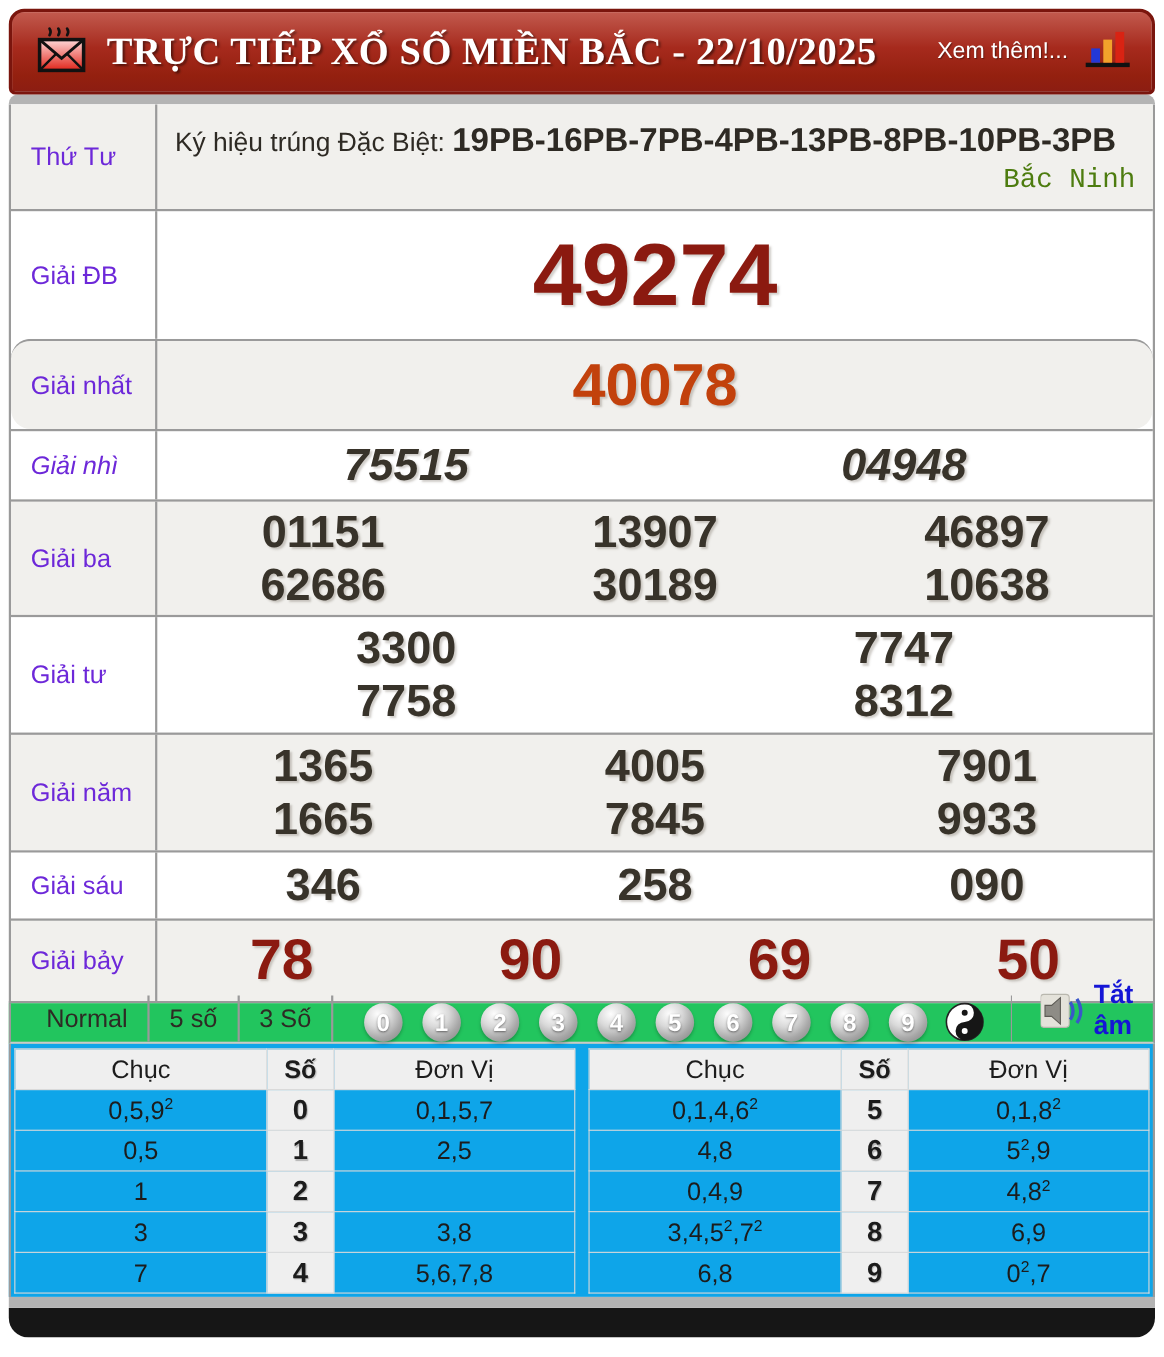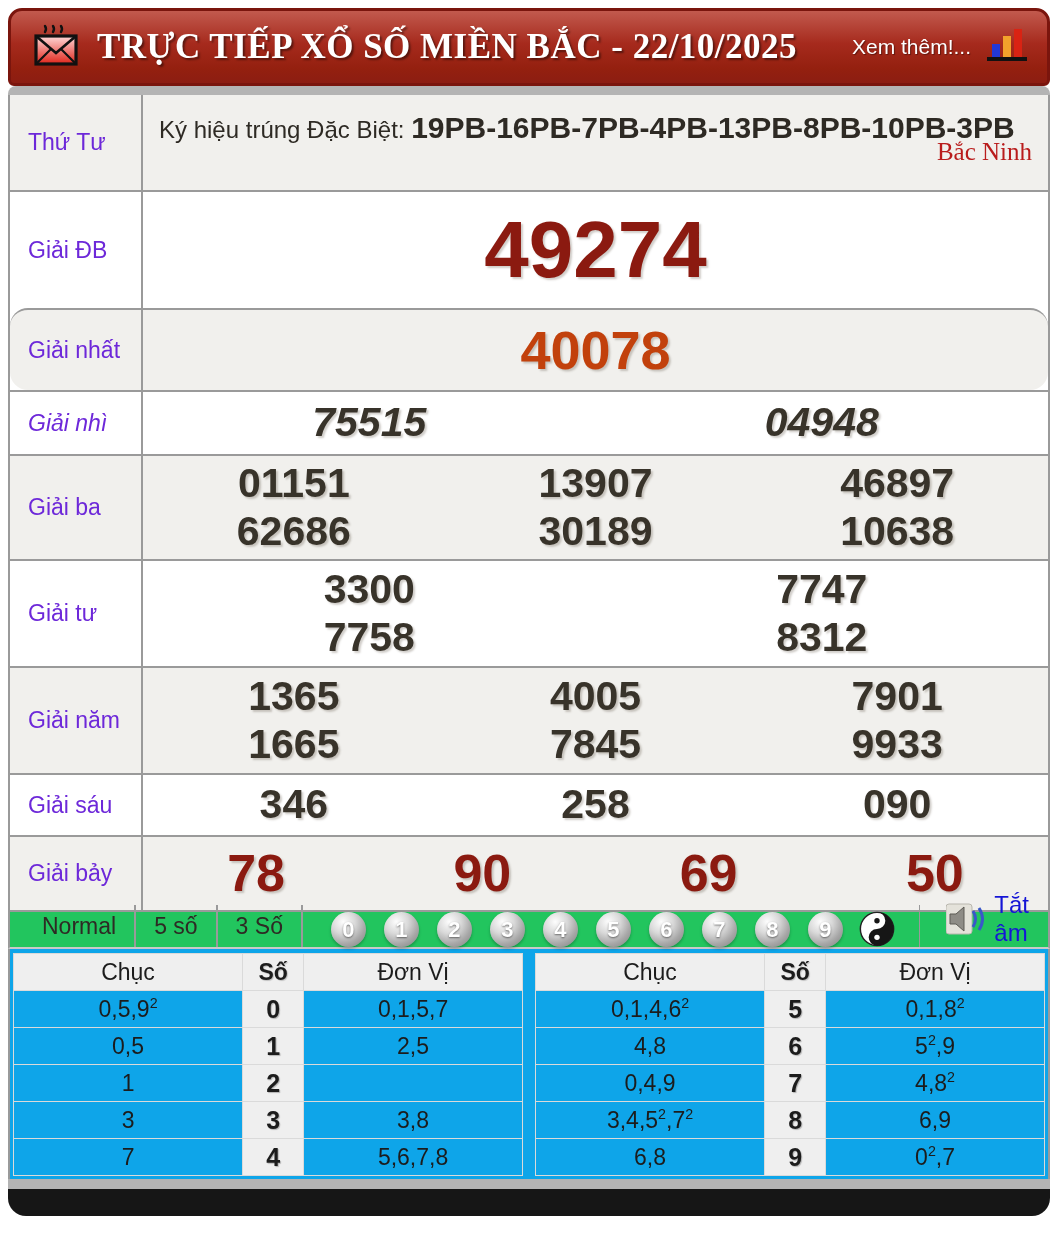--- a/index.html
+++ b/index.html
@@ -57,22 +57,22 @@
   #prizeRows .prow:nth-child(6){ min-height:107px; }
   #prizeRows .prow:nth-child(7){ min-height:107px; }
   #prizeRows .prow:nth-child(8){ min-height:62px; }
   #prizeRows .prow:nth-child(9){ min-height:75px; }
 
   
   .pcontent.info { flex:1; position:relative; padding:10px 16px 2px; font-size:24px; color:#2e2a24; line-height:1.5; }
   .sign-prefix { font-size:24px; }
   .sign-value { font-weight:bold; font-size:30px; }
   .province {
-    position:absolute; right:16px; bottom:20px;
-    font-family:Liberation Serif, serif; font-size:25px; color:#b91c1c;
+    position:absolute; right:16px; bottom:8px;
+    font-family:Liberation Mono, monospace; font-size:25px; color:#4d7c0f;
   }
 
   
   .control-bar {
     height:37px; background:#22c55e;
     border-left:2px solid #9a9a9a; border-right:2px solid #9a9a9a; border-bottom:2px solid #c9c9c9;
     display:flex; align-items:flex-end; padding:0 14px;
   }
   .tab { font-size:23px; color:#2e2a24; padding:0 18px; cursor:pointer; white-space:nowrap; }
   .vdiv { width:2px; height:42px; background:#9a9a9a; }
@@ -258,21 +258,21 @@
     <span class="vdiv" style="margin-left:24px;"></span>
     <span class="mute-wrap">
       <span style="display:flex;">
         <svg width="40" height="34" viewBox="0 0 40 34">
           <rect x="0" y="2" width="26" height="30" rx="3" fill="#e4e2da" stroke="#b9b7ae"></rect>
           <polygon points="4,12 10,12 18,5 18,29 10,22 4,22" fill="#8e8c86" stroke="#5c5a54"></polygon>
           <path d="M27 9 q5 8 0 16" stroke="#3a57c9" stroke-width="3" fill="none"></path>
           <path d="M33 6 q7 11 0 22" stroke="#3a57c9" stroke-width="3" fill="none"></path>
         </svg>
       </span>
-      <span class="mute-label" id="muteLabel" style="color: rgb(21, 21, 214);">Tắt âm</span>
+      <span class="mute-label" id="muteLabel" style="color: rgb(21, 21, 214); font-weight: bold;">Tắt âm</span>
     </span>
   </div>
 
   <div class="stats">
     <table>
       <colgroup>
           <col class="c-chuc">
           <col class="c-so">
           <col class="c-donvi">
         </colgroup>

